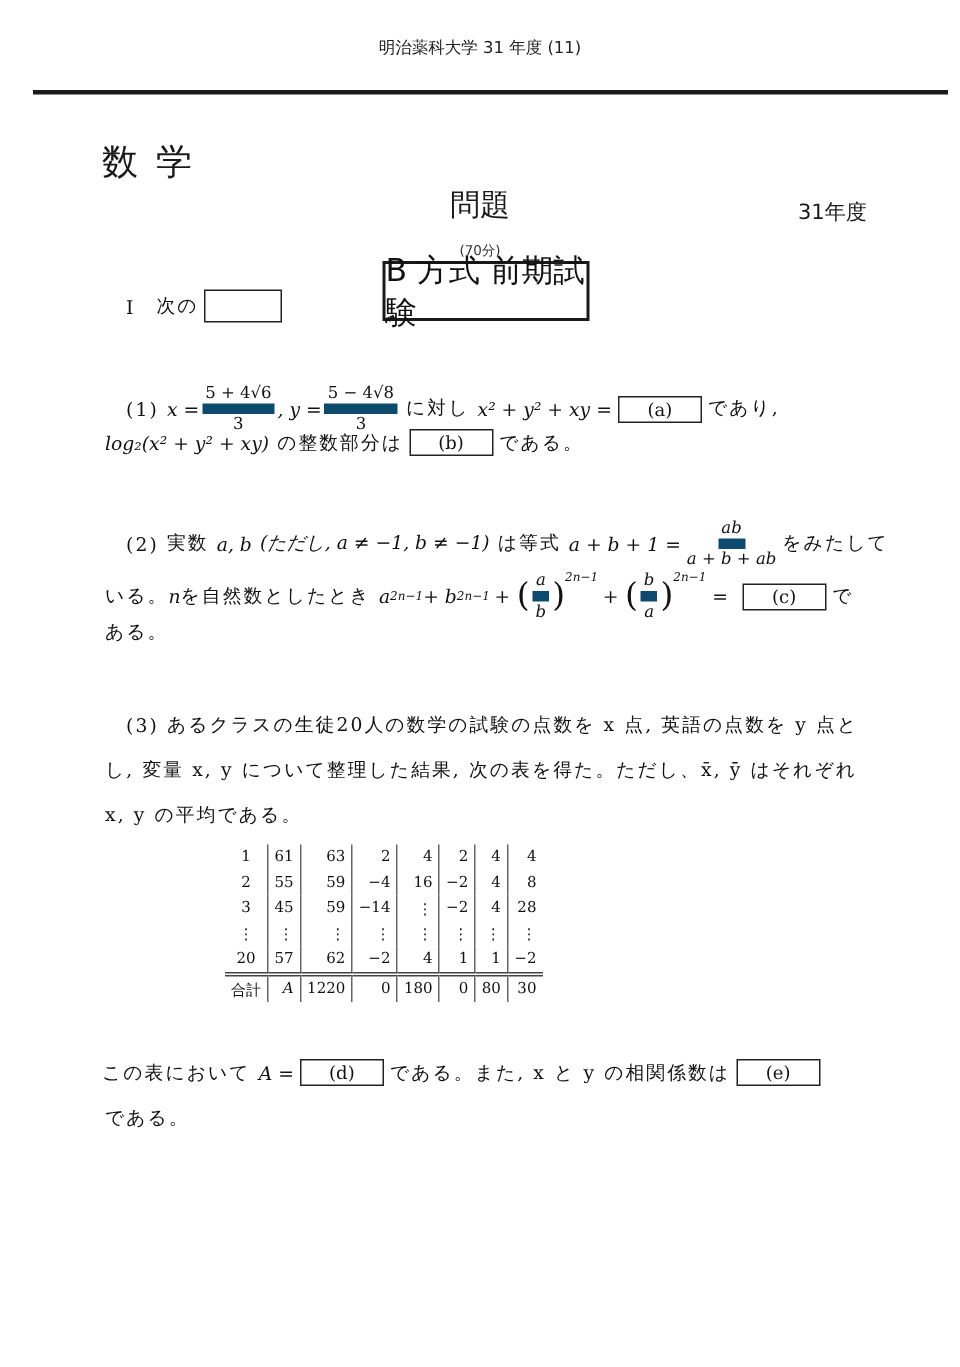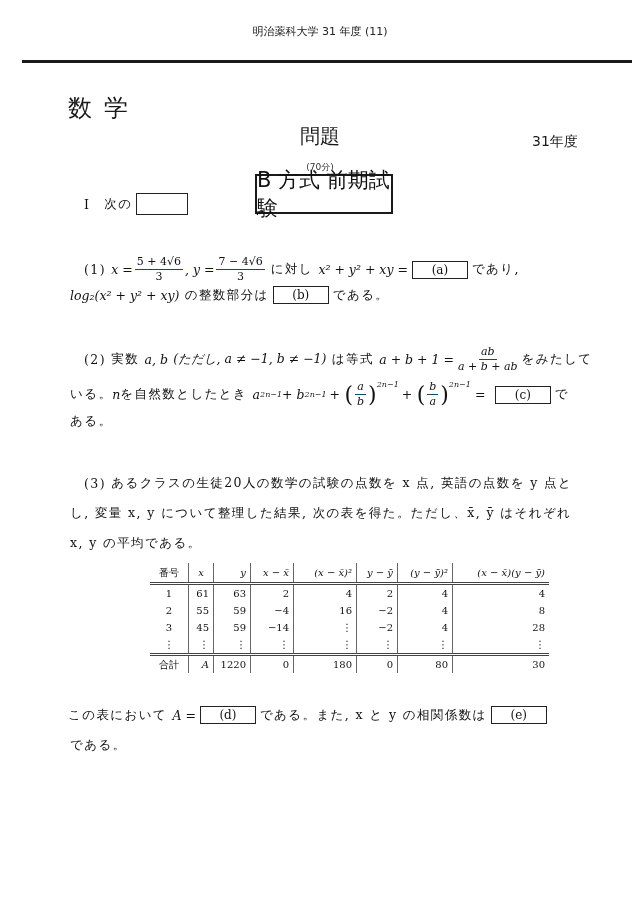--- a/index.html
+++ b/index.html
@@ -43,21 +43,21 @@
   .ans-box {
     display: inline-flex; align-items: center; justify-content: center;
     border: 1.5px solid #222; height: 18px; box-sizing: border-box;
     font-size: 12px; letter-spacing: 0; margin: 0 4px;
   }
   .m { font-style: italic; letter-spacing: 0; }
   .frac {
     display: inline-flex; flex-direction: column; align-items: center;
     vertical-align: middle; margin: 0 2px; letter-spacing: 0; font-size: 11px;
   }
-  .frac .num { border-bottom: 1px solid #0c4a6e; padding: 0 2px; line-height: 14px; }
+  .frac .num { border-bottom: 7px solid #0c4a6e; padding: 0 2px; line-height: 14px; }
   .frac .den { padding: 0 2px; line-height: 14px; }
   sup { font-size: 8px; }
   .paren { font-size: 22px; letter-spacing: 0; line-height: 1; }
   table.data {
     position: absolute; left: 150px; top: 563px; border-collapse: collapse;
     font-size: 10px;
   }
   table.data th, table.data td {
     border-left: 1px solid #666; padding: 0 4px; height: 17px; text-align: right;
   }
@@ -89,21 +89,21 @@
 
 <div class="abs line" style="left:84px; top:255px;">
   <span>(1)</span>&nbsp;
   <span class="m">x =</span>
   <span class="frac">
     <span class="num">5 + 4√6</span>
     <span class="den">3</span>
   </span>
   <span class="m">, y =</span>
   <span class="frac">
-    <span class="num">7 − 4√6</span>
+    <span class="num">5 − 4√8</span>
     <span class="den">3</span>
   </span>
   <span style="margin-left:4px;">に対し</span>&nbsp;
   <span class="m">x² + y² + xy =</span>
   <span class="ans-box" style="width:56px;">
       <span>(a)</span>
     </span>
   <span>であり,</span>
 </div>
 <div class="abs line" style="left:70px; top:286px;">
@@ -158,30 +158,20 @@
 
 <div class="abs line" style="left:84px; top:475px;">
   <span>(3)</span>&nbsp;
   <span>あるクラスの生徒20人の数学の試験の点数を x 点, 英語の点数を y 点と</span>
 </div>
 <div class="abs line" style="left:70px; top:505px;">し, 変量 x, y について整理した結果, 次の表を得た。ただし、x̄, ȳ はそれぞれ</div>
 <div class="abs line" style="left:70px; top:535px;">x, y の平均である。</div>
 
 <table class="data">
   <tbody>
-      <tr class="head">
-    <th style="width:30px;">番号</th>
-    <th style="width:16px;text-align:center;">x</th>
-    <th style="width:28px;">y</th>
-    <th style="width:34px;">x − x̄</th>
-    <th style="width:54px;">(x − x̄)²</th>
-    <th style="width:32px;">y − ȳ</th>
-    <th style="width:46px;">(y − ȳ)²</th>
-    <th style="width:88px;">(x − x̄)(y − ȳ)</th>
-  </tr>
   <tr>
     <td>1</td>
     <td>61</td>
     <td>63</td>
     <td>2</td>
     <td>4</td>
     <td>2</td>
     <td>4</td>
     <td>4</td>
   </tr>
@@ -207,20 +197,30 @@
   </tr>
   <tr>
     <td>⋮</td>
     <td>⋮</td>
     <td>⋮</td>
     <td>⋮</td>
     <td>⋮</td>
     <td>⋮</td>
     <td>⋮</td>
     <td>⋮</td>
+  </tr>
+  <tr>
+    <td>20</td>
+    <td>57</td>
+    <td>62</td>
+    <td>−2</td>
+    <td>4</td>
+    <td>1</td>
+    <td>1</td>
+    <td>−2</td>
   </tr>
   <tr class="total">
     <td>合計</td>
     <td style="font-style:italic;">A</td>
     <td>1220</td>
     <td>0</td>
     <td>180</td>
     <td>0</td>
     <td>80</td>
     <td>30</td>

